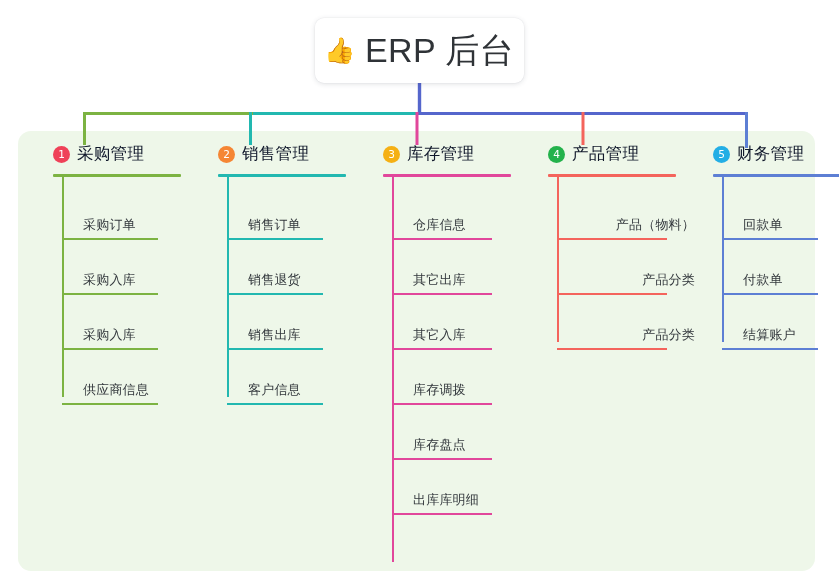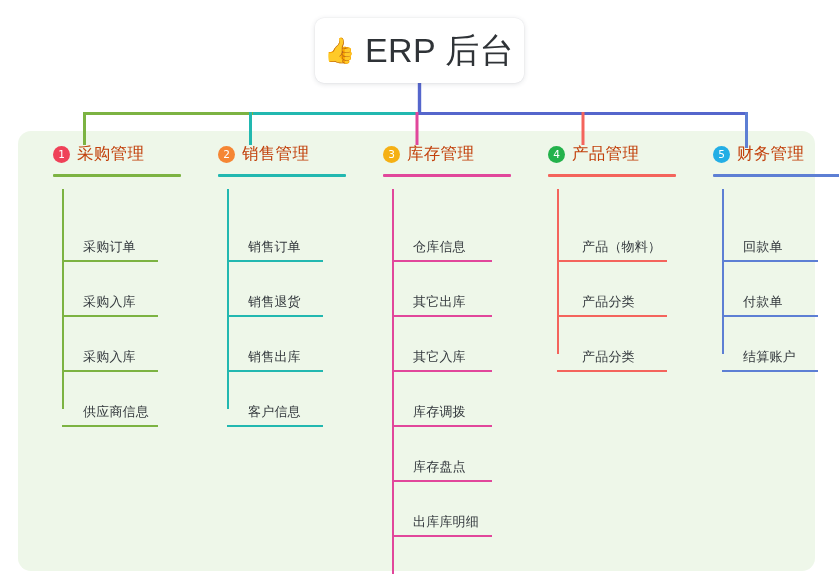--- a/index.html
+++ b/index.html
@@ -98,37 +98,36 @@
     border-radius: 50%;
     color: #ffffff;
     font-size: 10.5px;
     line-height: 17px;
     text-align: center;
     flex: 0 0 17px;
     font-family: "DejaVu Sans", sans-serif;
   }
   .col-title {
     font-size: 16.5px;
-    color: #c2410c;
+    color: #0f172a;
     white-space: nowrap;
     letter-spacing: 0.3px;
   }
   .head-rule {
     position: absolute;
     left: 18px;
     bottom: 0;
     width: 128px;
     height: 2.6px;
     border-radius: 1px;
   }
 
   .col-body {
     position: relative;
-    padding-top: 18px;
-    margin-top: 12px;
+    padding-top: 8px;
   }
   .spine {
     position: absolute;
     left: 27px;
     top: 0;
     width: 2px;
   }
   .leaf {
     position: relative;
     height: 55px;
@@ -145,21 +144,21 @@
     letter-spacing: 0.2px;
   }
   .leaf-rule {
     position: absolute;
     left: 27px;
     bottom: 0;
     width: 96px;
     height: 1.6px;
   }
   .col-2 .leaf-rule { width: 100px; }
-  .col-3 .leaf { padding-left: 52px; }
+  .col-3 .leaf { padding-left: 52px; justify-content: flex-end; }
   .col-3 .leaf-rule { left: 27px; width: 110px; }
   .col-4 .leaf-rule { width: 96px; }
 </style>
 </head>
 <body>
 
 <div id="panel"></div>
 
 <svg id="connectors" viewBox="0 0 839 588" xmlns="http://www.w3.org/2000/svg">
 

